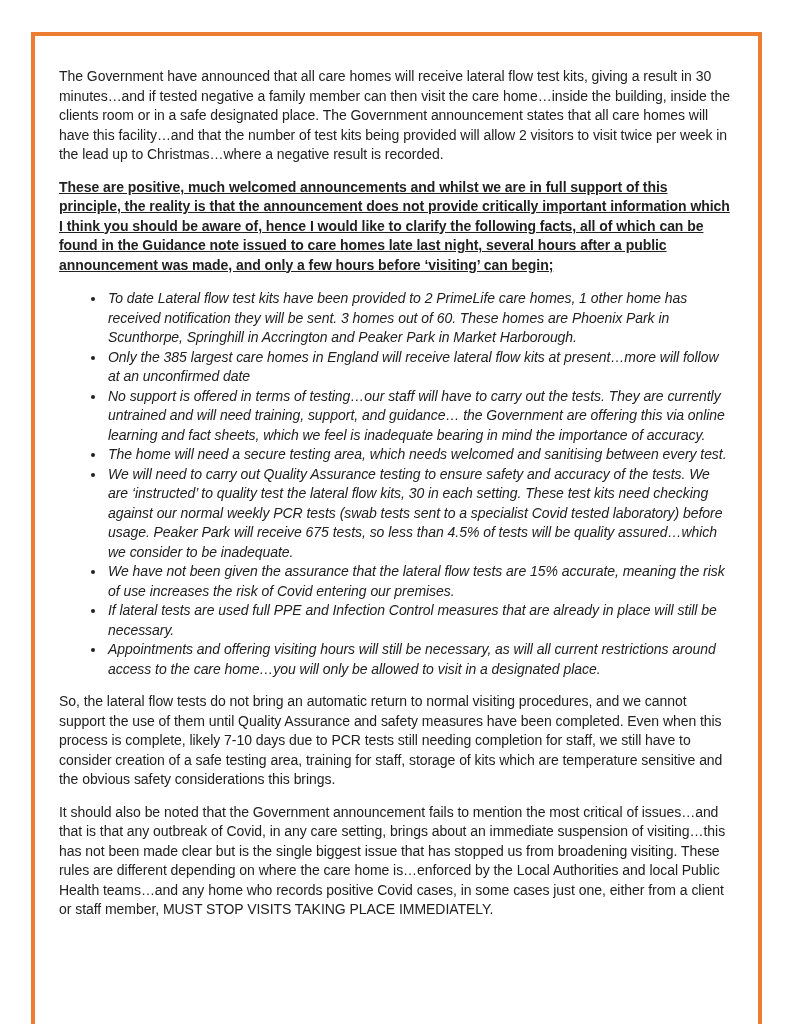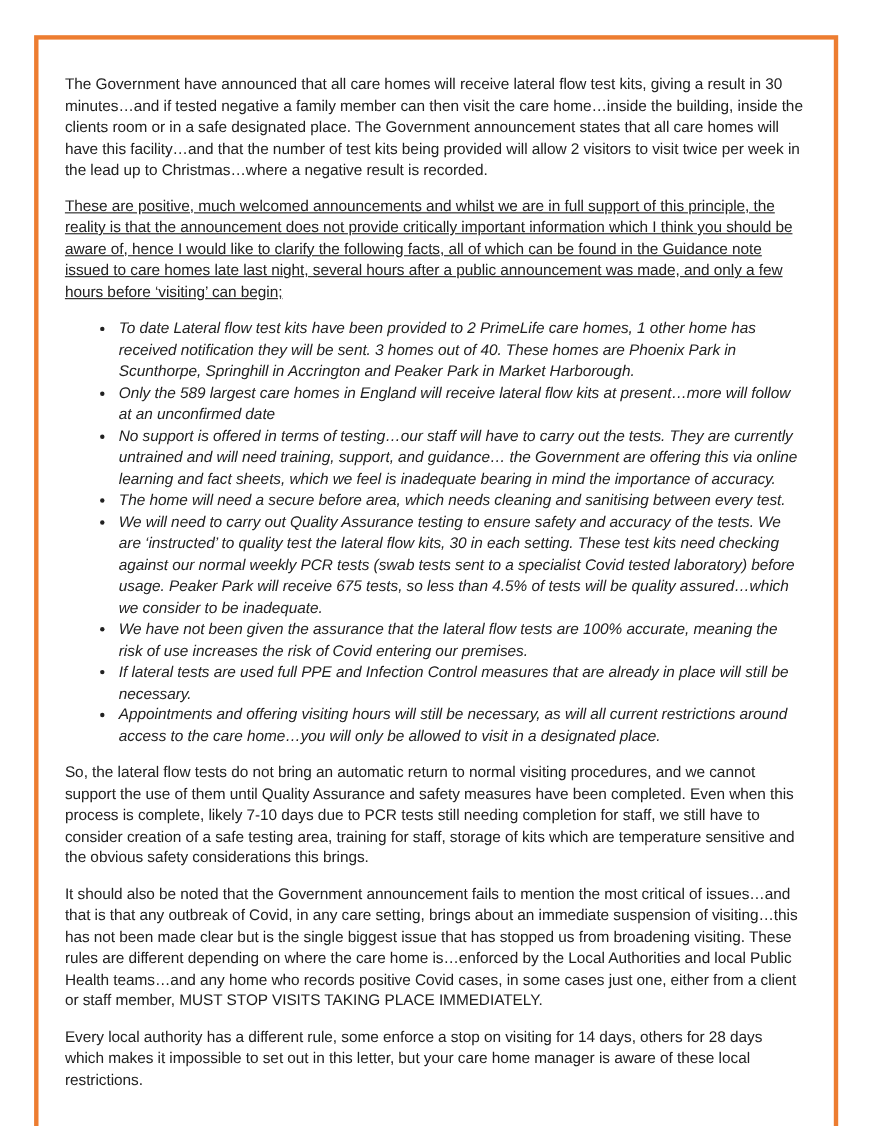--- a/index.html
+++ b/index.html
@@ -29,21 +29,21 @@
     padding: 31px 26px 0 24px;
     color: #212121;
     font-size: 14px;
     line-height: 19.5px;
     letter-spacing: -0.05px;
   }
   p {
     margin: 0 0 13px 0;
   }
   .alert {
-    font-weight: normal;
+    font-weight: bold;
     text-decoration: underline;
     margin-bottom: 14px;
   }
   ul.facts {
     margin: 0 0 13px 0;
     padding-left: 47px;
     list-style: disc outside;
   }
   ul.facts li {
     font-style: italic;
@@ -68,36 +68,33 @@
 
     <p>
       <span>The Government have announced that all care homes will receive lateral flow test kits, giving a result in 30 minutes…and if tested negative a family member can then visit the care home…inside the building, inside the clients room or in a safe designated place. The Government announcement states that all care homes will have this facility…and that the number of test kits being provided will allow 2 visitors to visit twice per week in the lead up to Christmas…where a negative result is recorded.</span>
     </p>
 
     <p class="alert">
       <span>These are positive, much welcomed announcements and whilst we are in full support of this principle, the reality is that the announcement does not provide critically important information which I think you should be aware of, hence I would like to clarify the following facts, all of which can be found in the Guidance note issued to care homes late last night, several hours after a public announcement was made, and only a few hours before ‘visiting’ can begin;</span>
     </p>
 
     <ul class="facts">
-      <li><span>To date Lateral flow test kits have been provided to 2 PrimeLife care homes, 1 other home has received notification they will be sent. 3 homes out of 40. These homes are Phoenix Park in Scunthorpe, Springhill in Accrington and Peaker Park in Market Harborough.</span></li>
-      <li><span>Only the 589 largest care homes in England will receive lateral flow kits at present…more will follow at an unconfirmed date</span></li>
+      <li><span>To date Lateral flow test kits have been provided to 2 PrimeLife care homes, 1 other home has received notification they will be sent. 3 homes out of 60. These homes are Phoenix Park in Scunthorpe, Springhill in Accrington and Peaker Park in Market Harborough.</span></li>
+      <li><span>Only the 385 largest care homes in England will receive lateral flow kits at present…more will follow at an unconfirmed date</span></li>
       <li><span>No support is offered in terms of testing…our staff will have to carry out the tests. They are currently untrained and will need training, support, and guidance… the Government are offering this via online learning and fact sheets, which we feel is inadequate bearing in mind the importance of accuracy.</span></li>
-      <li><span>The home will need a secure before area, which needs cleaning and sanitising between every test.</span></li>
+      <li><span>The home will need a secure testing area, which needs welcomed and sanitising between every test.</span></li>
       <li><span>We will need to carry out Quality Assurance testing to ensure safety and accuracy of the tests. We are ‘instructed’ to quality test the lateral flow kits, 30 in each setting. These test kits need checking against our normal weekly PCR tests (swab tests sent to a specialist Covid tested laboratory) before usage. Peaker Park will receive 675 tests, so less than 4.5% of tests will be quality assured…which we consider to be inadequate.</span></li>
-      <li><span>We have not been given the assurance that the lateral flow tests are 100% accurate, meaning the risk of use increases the risk of Covid entering our premises.</span></li>
+      <li><span>We have not been given the assurance that the lateral flow tests are 15% accurate, meaning the risk of use increases the risk of Covid entering our premises.</span></li>
       <li><span>If lateral tests are used full PPE and Infection Control measures that are already in place will still be necessary.</span></li>
       <li><span>Appointments and offering visiting hours will still be necessary, as will all current restrictions around access to the care home…you will only be allowed to visit in a designated place.</span></li>
     </ul>
 
     <p>
       <span>So, the lateral flow tests </span><span class="b">do not bring an automatic return to normal visiting procedures</span><span>, and we cannot support the use of them until Quality Assurance and safety measures have been completed. Even when this process is complete, likely 7-10 days due to PCR tests still needing completion for staff, we still have to consider creation of a safe testing area, training for staff, storage of kits which are temperature sensitive and the obvious safety considerations this brings.</span>
     </p>
 
     <p class="gap-large">
       <span>It should also be noted that the Government announcement fails to mention the most critical of issues…and that is that any outbreak of Covid, in any care setting, brings about an immediate suspension of visiting…this has not been made clear but is the single biggest issue that has stopped us from broadening visiting. These rules are different depending on where the care home is…enforced by the Local Authorities and local Public Health teams…and any home who records positive Covid cases, in some cases just one, either from a client or staff member, </span><span class="b">MUST STOP VISITS TAKING PLACE IMMEDIATELY.</span>
     </p>
 
-    <p class="closing">
-      <span>Every local authority has a different rule, some enforce a stop on visiting for 14 days, others for 28 days which makes it impossible to set out in this letter, but your care home manager is aware of these local restrictions.</span>
-    </p>
 
   </div>
 </div>
 
 </body></html>

